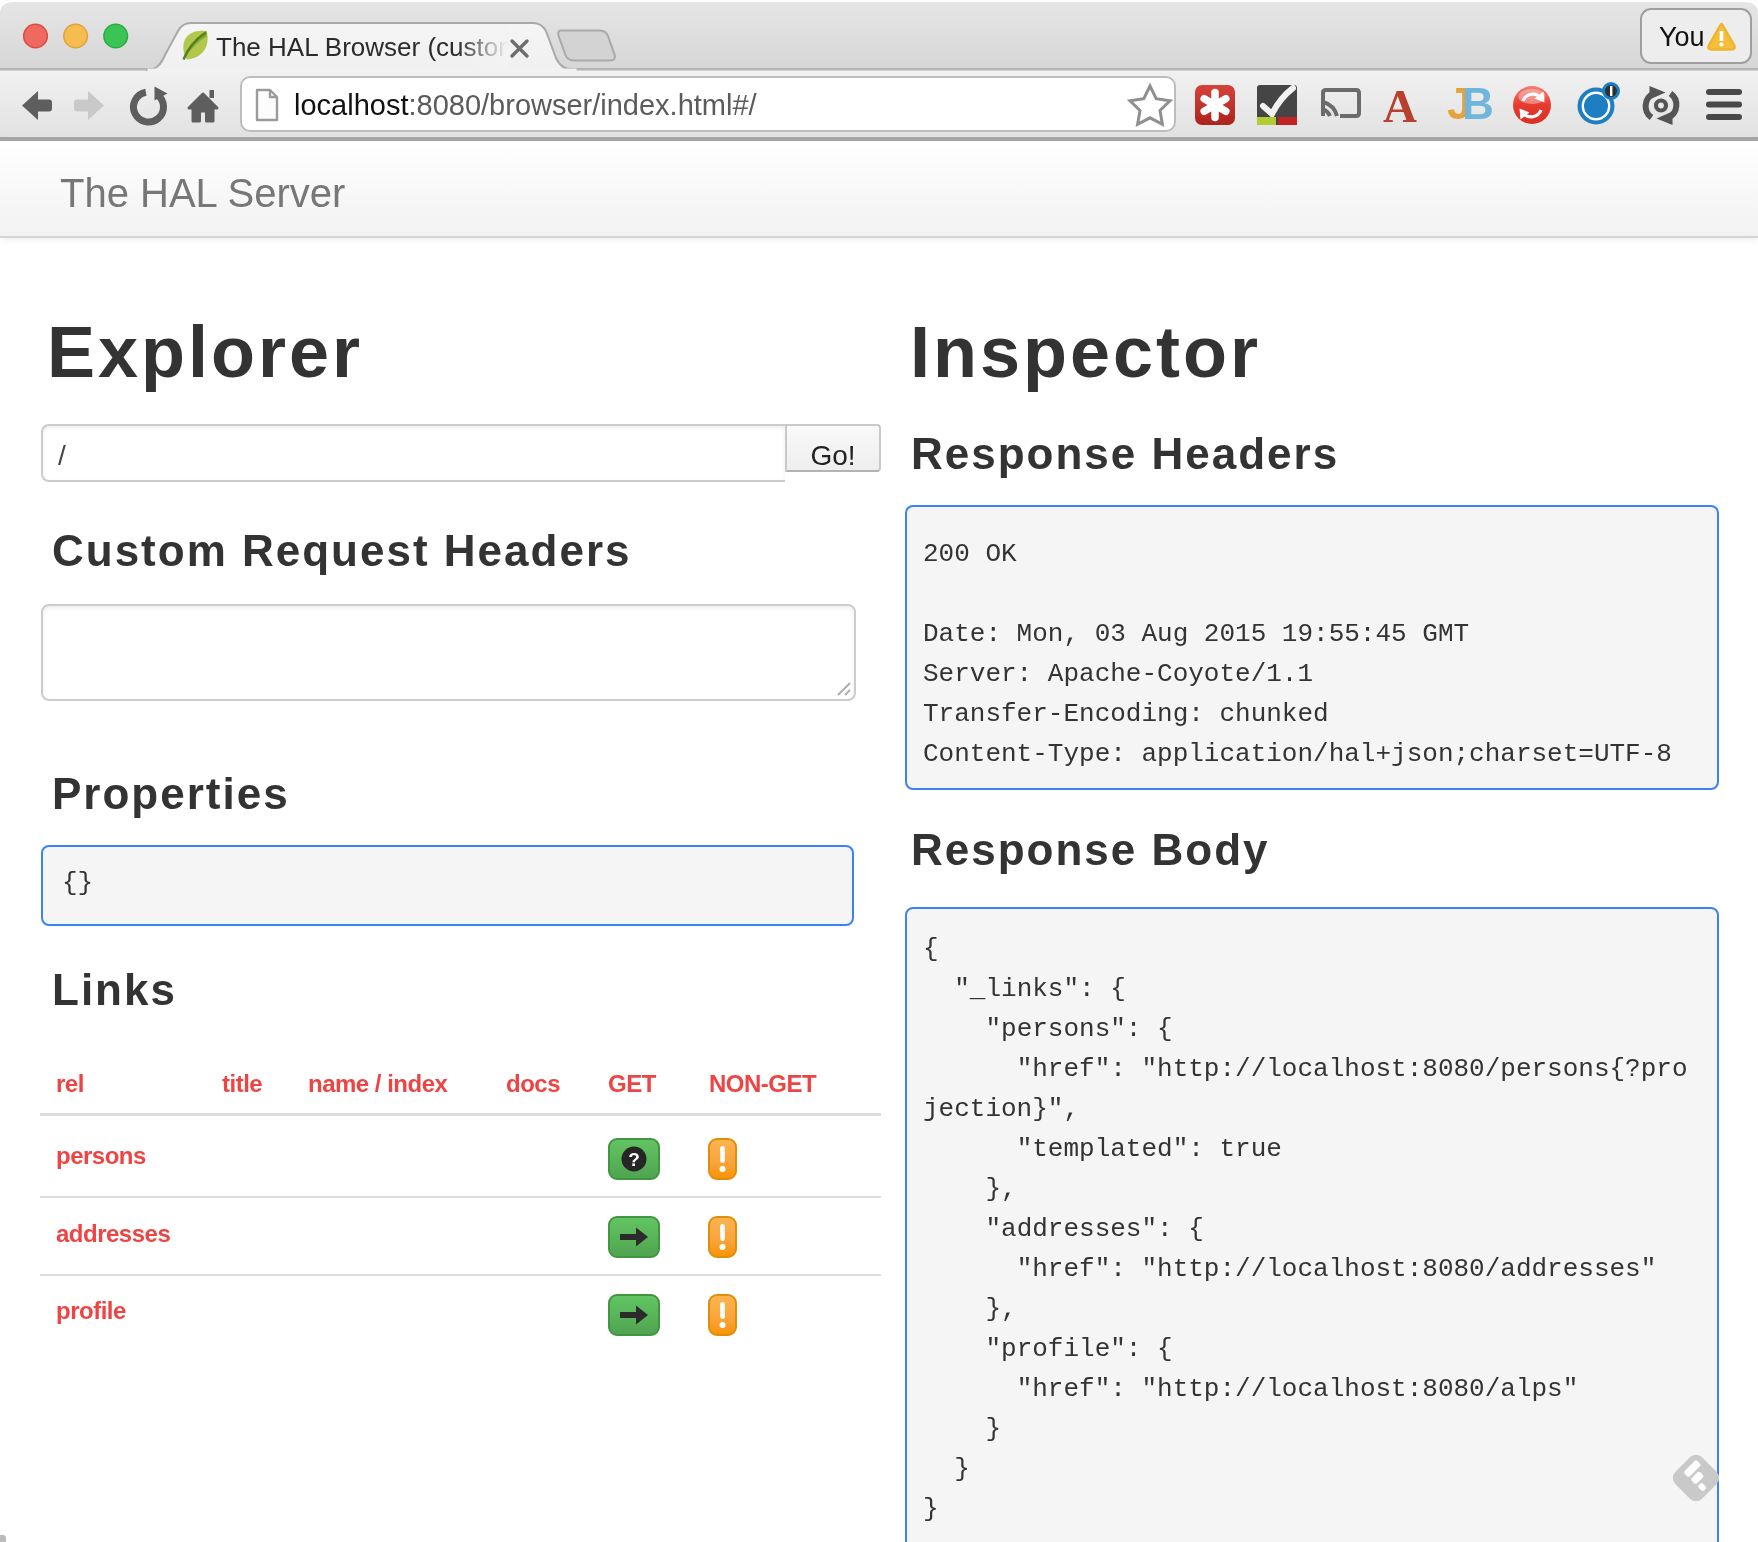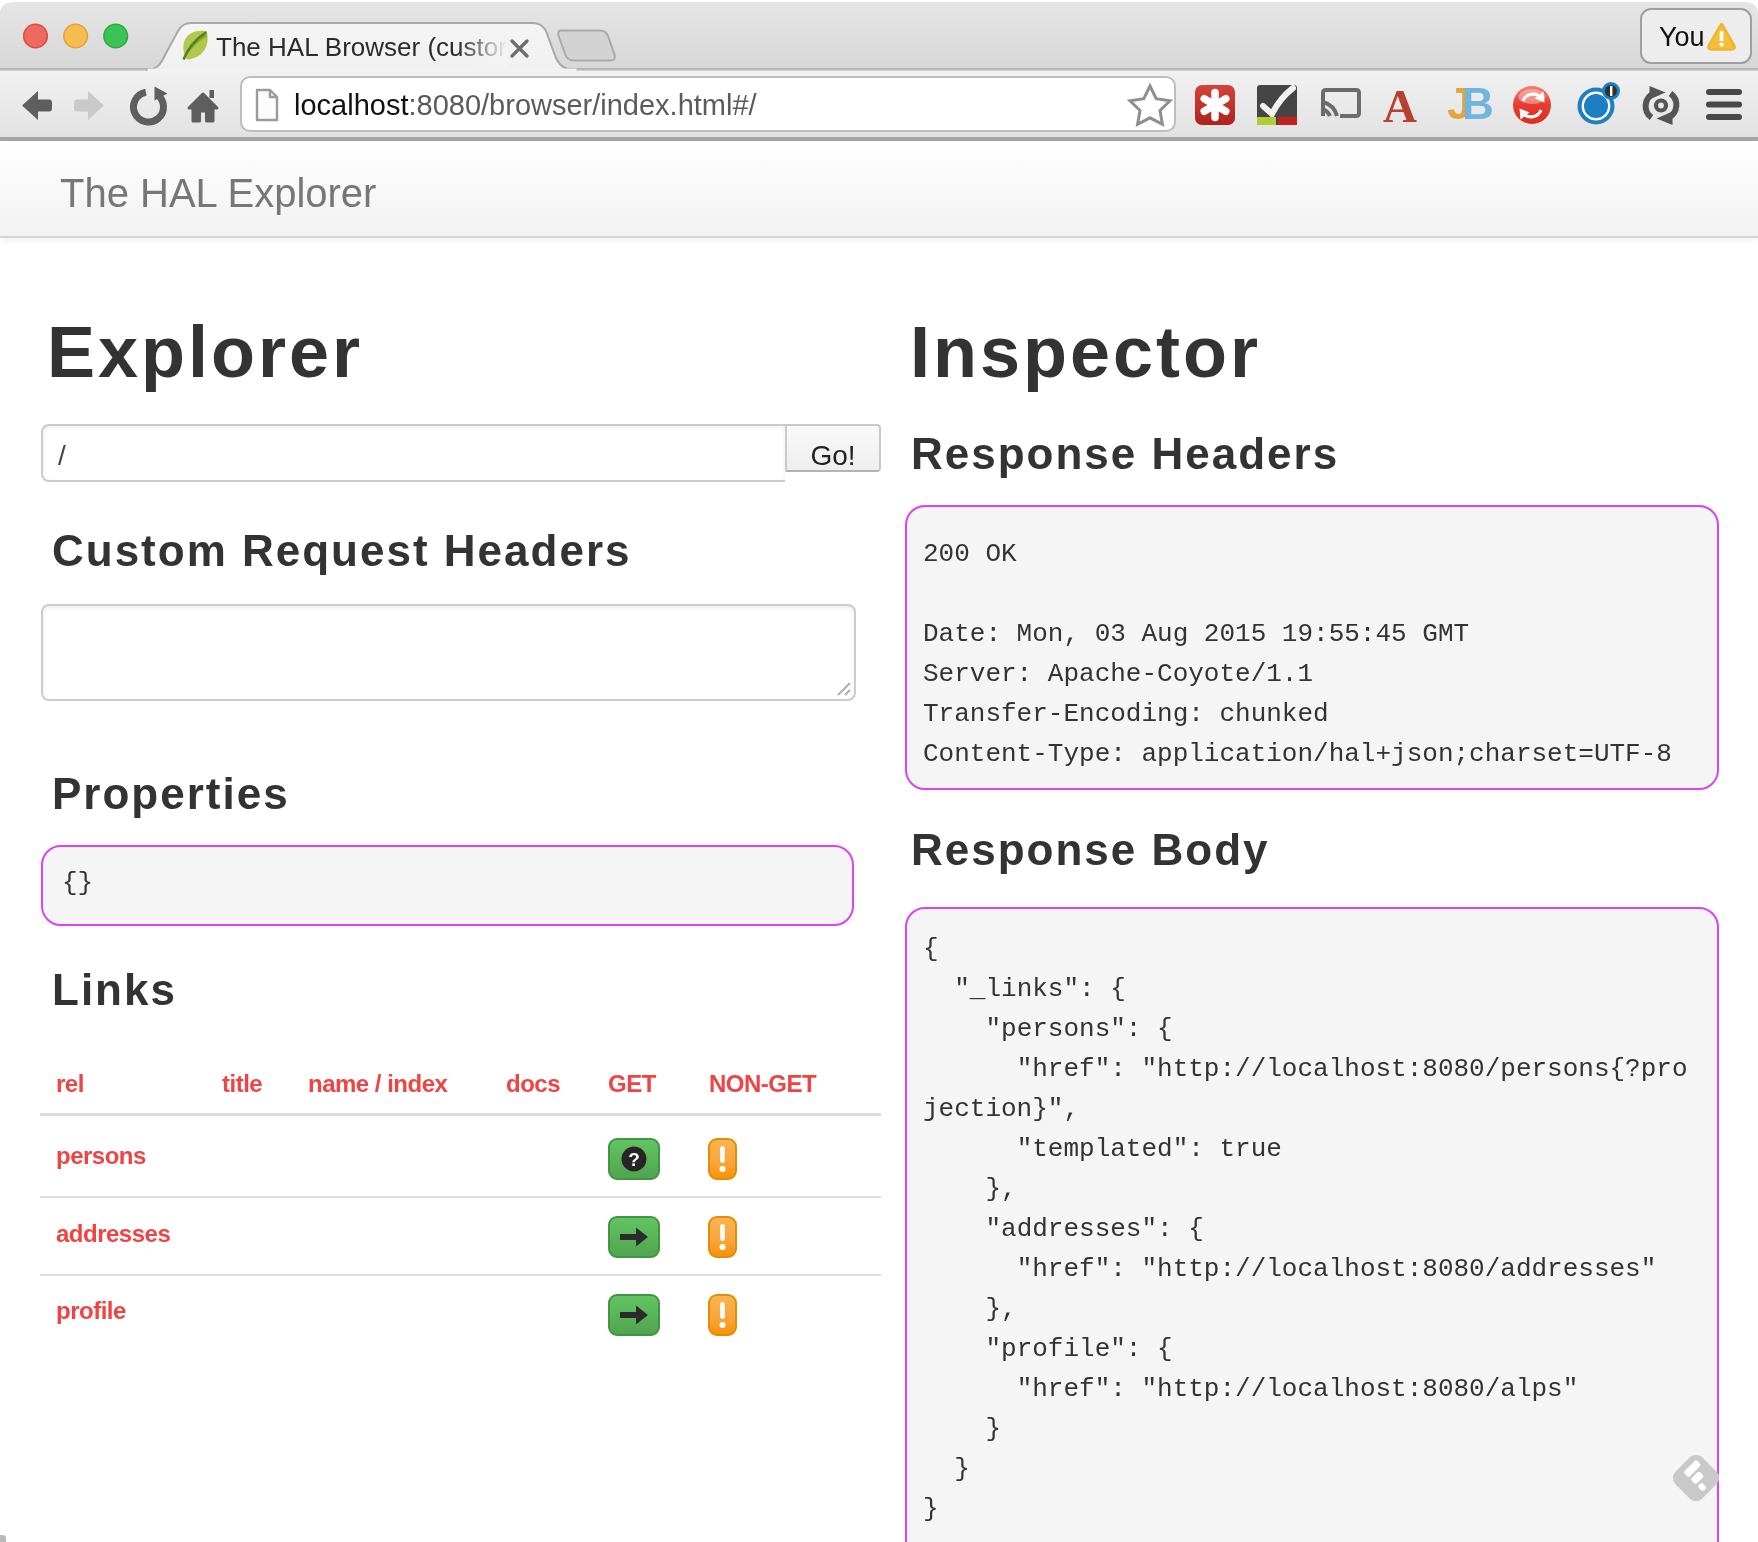--- a/index.html
+++ b/index.html
@@ -3,21 +3,21 @@
 <meta charset="utf-8">
 <style>
 html,body{margin:0;padding:0}
 body{width:1758px;height:1542px;overflow:hidden;background:#fff;
  font-family:"Liberation Sans",sans-serif;position:relative}
 .abs{position:absolute}
 h1,h2{margin:8px;padding:0;font-weight:bold;color:#333;position:absolute;white-space:nowrap}
 h1{font-size:72px;line-height:80px}
 h2{font-size:44px;line-height:80px}
 .mono{font-family:"Liberation Mono",monospace;font-size:26px;line-height:40px;color:#333}
-.prebox{position:absolute;background:#f5f5f5;border:2px solid #d946ef;border-radius:20px;box-sizing:border-box}
+.prebox{position:absolute;background:#f5f5f5;border:2px solid #3b82f6;border-radius:8px;box-sizing:border-box}
 .bold24{font-weight:bold;font-size:24px;line-height:30px;letter-spacing:-0.5px;color:#ef4444;position:absolute;white-space:nowrap}
 .btn-green{position:absolute;width:52px;height:42px;border-radius:9px;box-sizing:border-box;
  background:linear-gradient(#62c462,#57b257 60%,#51a351);border:2px solid #419641}
 .btn-orange{position:absolute;width:29px;height:42px;border-radius:9px;box-sizing:border-box;
  background:linear-gradient(#fbb450,#f9a43b 60%,#f89406);border:2px solid #e08e09}
 .hairline{position:absolute;background:#ddd;height:2px}
 </style>
 </head>
 <body>
 <svg class="abs" style="top:0;left:0" width="1758" height="142" viewBox="0 0 1758 142">
@@ -142,21 +142,21 @@
 <path d="M1709,92 L1739,92"></path>
       <path d="M1709,104.5 L1739,104.5"></path>
       <path d="M1709,117 L1739,117"></path>
 </g>
 
 <text x="294" y="115" font-size="29" fill="#111">localhost<tspan fill="#5b5b5b">:8080/browser/index.html#/</tspan></text>
 </svg>
 <div class="abs" style="top:141px;left:0;width:1758px;height:95px;
  background:linear-gradient(#ffffff,#f2f2f2);border-bottom:2px solid #d4d4d4;
  box-shadow:0 2px 8px rgba(0,0,0,0.067)">
- <div style="position:absolute;left:60px;top:5px;height:95px;line-height:95px;font-size:40px;color:#777">The HAL Explorer</div>
+ <div style="position:absolute;left:60px;top:5px;height:95px;line-height:95px;font-size:40px;color:#777">The HAL Server</div>
 </div>
 <h1 style="left:39px;top:304px;letter-spacing:3px">Explorer</h1>
 <div class="abs" style="left:41px;top:424px;width:744px;height:58px;box-sizing:border-box;
  background:#fff;border:2px solid #ccc;border-radius:8px 0 0 8px;border-right:none;
  box-shadow:inset 0 2px 4px rgba(0,0,0,0.07)">
  <div style="position:absolute;left:15px;top:0;height:60px;line-height:60px;font-size:28px;color:#444">/</div>
 </div>
 <div class="abs" style="left:785px;top:424px;width:96px;height:48px;box-sizing:border-box;
  background:linear-gradient(#f9f9f9,#eeeeee);border:2px solid #c9c9c9;border-bottom-color:#b3b3b3;
  border-radius:0 4px 4px 0;text-align:center">

